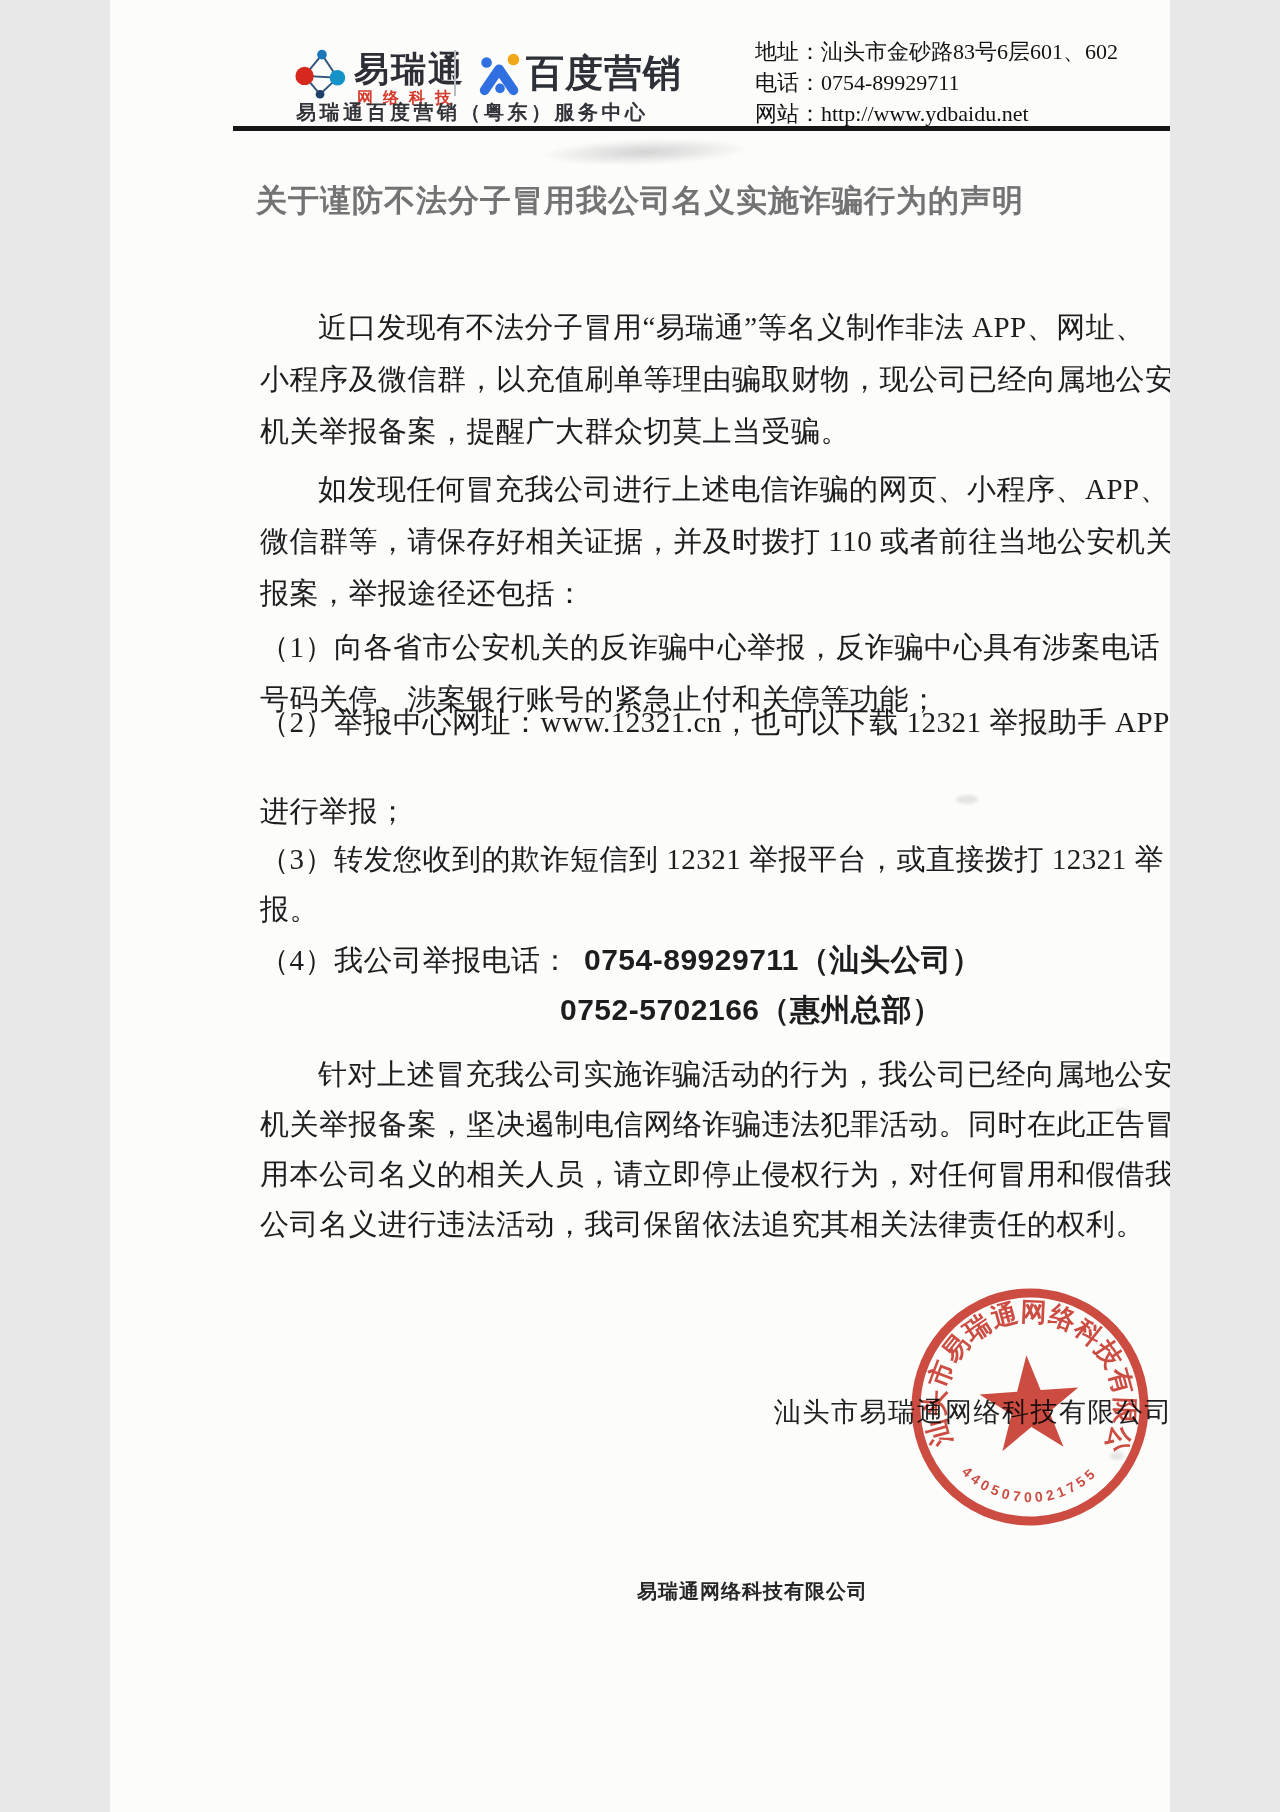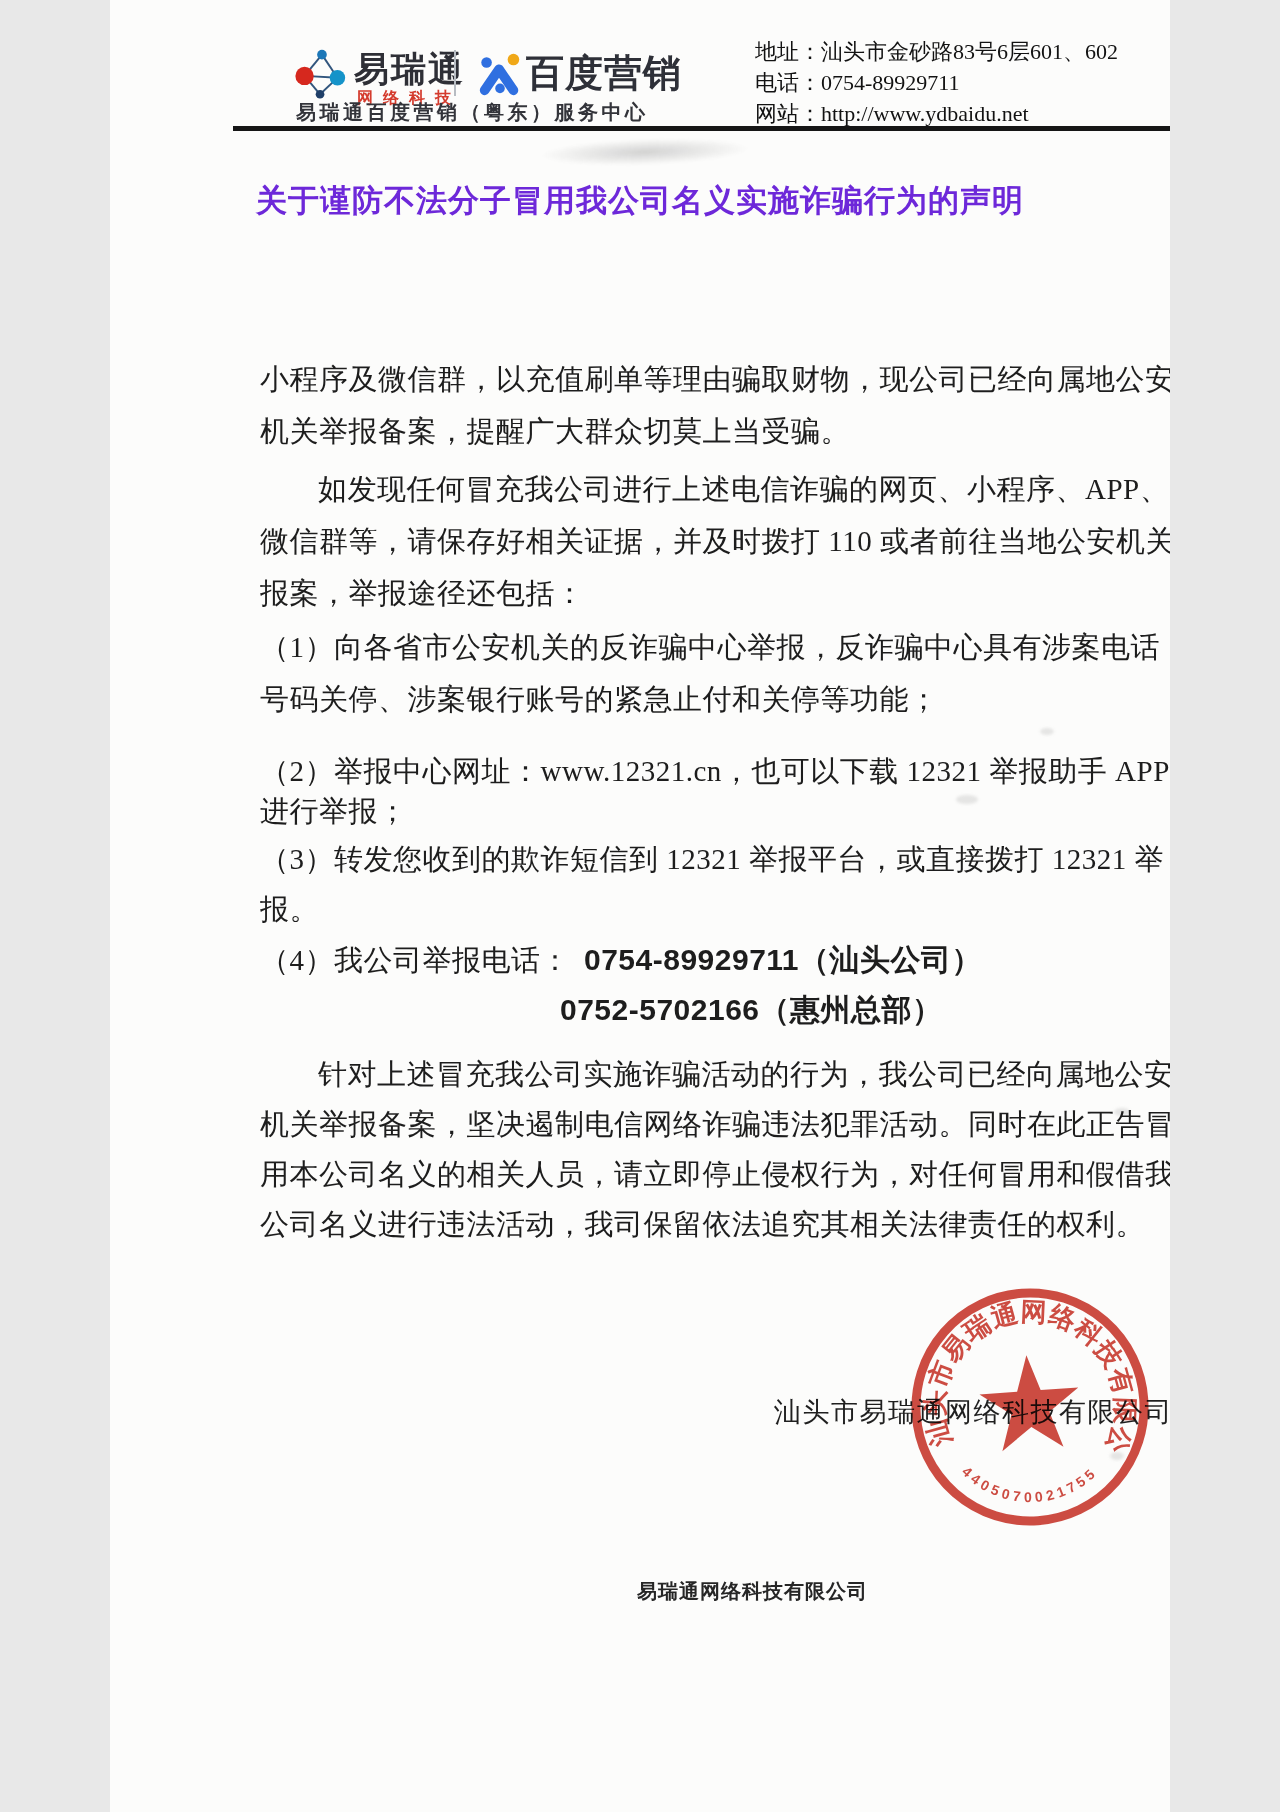--- a/index.html
+++ b/index.html
@@ -21,21 +21,21 @@
   .brand-tagline { position:absolute; left:186px; top:99px; font-family:"Liberation Sans",sans-serif;
                    font-size:20px; font-weight:700; color:#33343a; letter-spacing:3.5px; }
   .contact { position:absolute; left:645px; top:36px; font-size:22px; line-height:31px; color:#121212; }
   .header-rule { position:absolute; left:123px; top:126px; width:1035px; height:5px; background:#161616; }
   .scan-smudge { position:absolute; left:430px; top:139px; width:210px; height:26px;
     background:radial-gradient(ellipse at center, rgba(60,60,60,0.22) 0%, rgba(60,60,60,0.0) 70%);
     filter:blur(1px); transform:rotate(-2deg); }
   .speck { position:absolute; background:rgba(110,110,110,0.16); filter:blur(1.5px); border-radius:50%; }
   
   .doc-title { position:absolute; left:0; right:0; top:180px; margin:0; text-align:center;
-               font-family:"Liberation Sans",sans-serif; font-size:31px; font-weight:700; color:#6d28d9;
+               font-family:"Liberation Sans",sans-serif; font-size:31px; font-weight:700; color:#737373;
                letter-spacing:1px; }
   .line { position:absolute; left:150px; font-size:29px; white-space:nowrap; letter-spacing:0.5px; }
   .line.indent { left:208px; }
   .phone-strong { font-family:"Liberation Sans",sans-serif; font-weight:700; font-size:30px;
                   letter-spacing:0.5px; margin-left:14px; }
   .line.phone-row2 { left:450px; font-family:"Liberation Sans",sans-serif; font-weight:700; font-size:30px; }
   
   .printed-company { position:absolute; left:664px; top:1394px; font-size:27px; letter-spacing:1.5px;
                      color:#1f1f1f; white-space:nowrap; }
   .seal { position:absolute; left:790px; top:1277px; mix-blend-mode:multiply; opacity:0.9; }
@@ -82,28 +82,29 @@
   <div class="scan-smudge"></div>
 
   <div class="speck" style="left:930px; top:728px; width:14px; height:7px;"></div>
   <div class="speck" style="left:846px; top:795px; width:22px; height:9px;"></div>
   <div class="speck" style="left:1004px; top:1108px; width:16px; height:8px;"></div>
   <div class="speck" style="left:1010px; top:1162px; width:12px; height:7px;"></div>
   <div class="speck" style="left:1000px; top:1452px; width:14px; height:8px;"></div>
 
   <h1 class="doc-title">关于谨防不法分子冒用我公司名义实施诈骗行为的声明</h1>
 
+  <div class="line indent" style="top:308px;">近口发现有不法分子冒用“易瑞通”等名义制作非法 APP、网址、</div>
   <div class="line" style="top:360px;">小程序及微信群，以充值刷单等理由骗取财物，现公司已经向属地公安</div>
   <div class="line indent" style="top:470px;">如发现任何冒充我公司进行上述电信诈骗的网页、小程序、APP、</div>
   <div class="line" style="top:412px;">机关举报备案，提醒广大群众切莫上当受骗。</div>
   <div class="line" style="top:522px;">微信群等，请保存好相关证据，并及时拨打 110 或者前往当地公安机关</div>
   <div class="line" style="top:574px;">报案，举报途径还包括：</div>
   <div class="line" style="top:628px;">（1）向各省市公安机关的反诈骗中心举报，反诈骗中心具有涉案电话</div>
   <div class="line" style="top:680px;">号码关停、涉案银行账号的紧急止付和关停等功能；</div>
-  <div class="line" style="top:752px;text-align:right;">（2）举报中心网址：www.12321.cn，也可以下载 12321 举报助手 APP</div>
+  <div class="line" style="top:703px;text-align:right;">（2）举报中心网址：www.12321.cn，也可以下载 12321 举报助手 APP</div>
   <div class="line" style="top:792px;">进行举报；</div>
   <div class="line" style="top:840px;">（3）转发您收到的欺诈短信到 12321 举报平台，或直接拨打 12321 举</div>
   <div class="line" style="top:890px;">报。</div>
   <div class="line" style="top:940px;"><span>（4）我公司举报电话：</span><span class="phone-strong">0754-89929711（汕头公司）</span></div>
   <div class="line phone-row2" style="top:990px;">0752-5702166（惠州总部）</div>
   <div class="line indent" style="top:1055px;">针对上述冒充我公司实施诈骗活动的行为，我公司已经向属地公安</div>
   <div class="line" style="top:1105px;">机关举报备案，坚决遏制电信网络诈骗违法犯罪活动。同时在此正告冒</div>
   <div class="line" style="top:1155px;">用本公司名义的相关人员，请立即停止侵权行为，对任何冒用和假借我</div>
   <div class="line" style="top:1205px;">公司名义进行违法活动，我司保留依法追究其相关法律责任的权利。</div>
 

